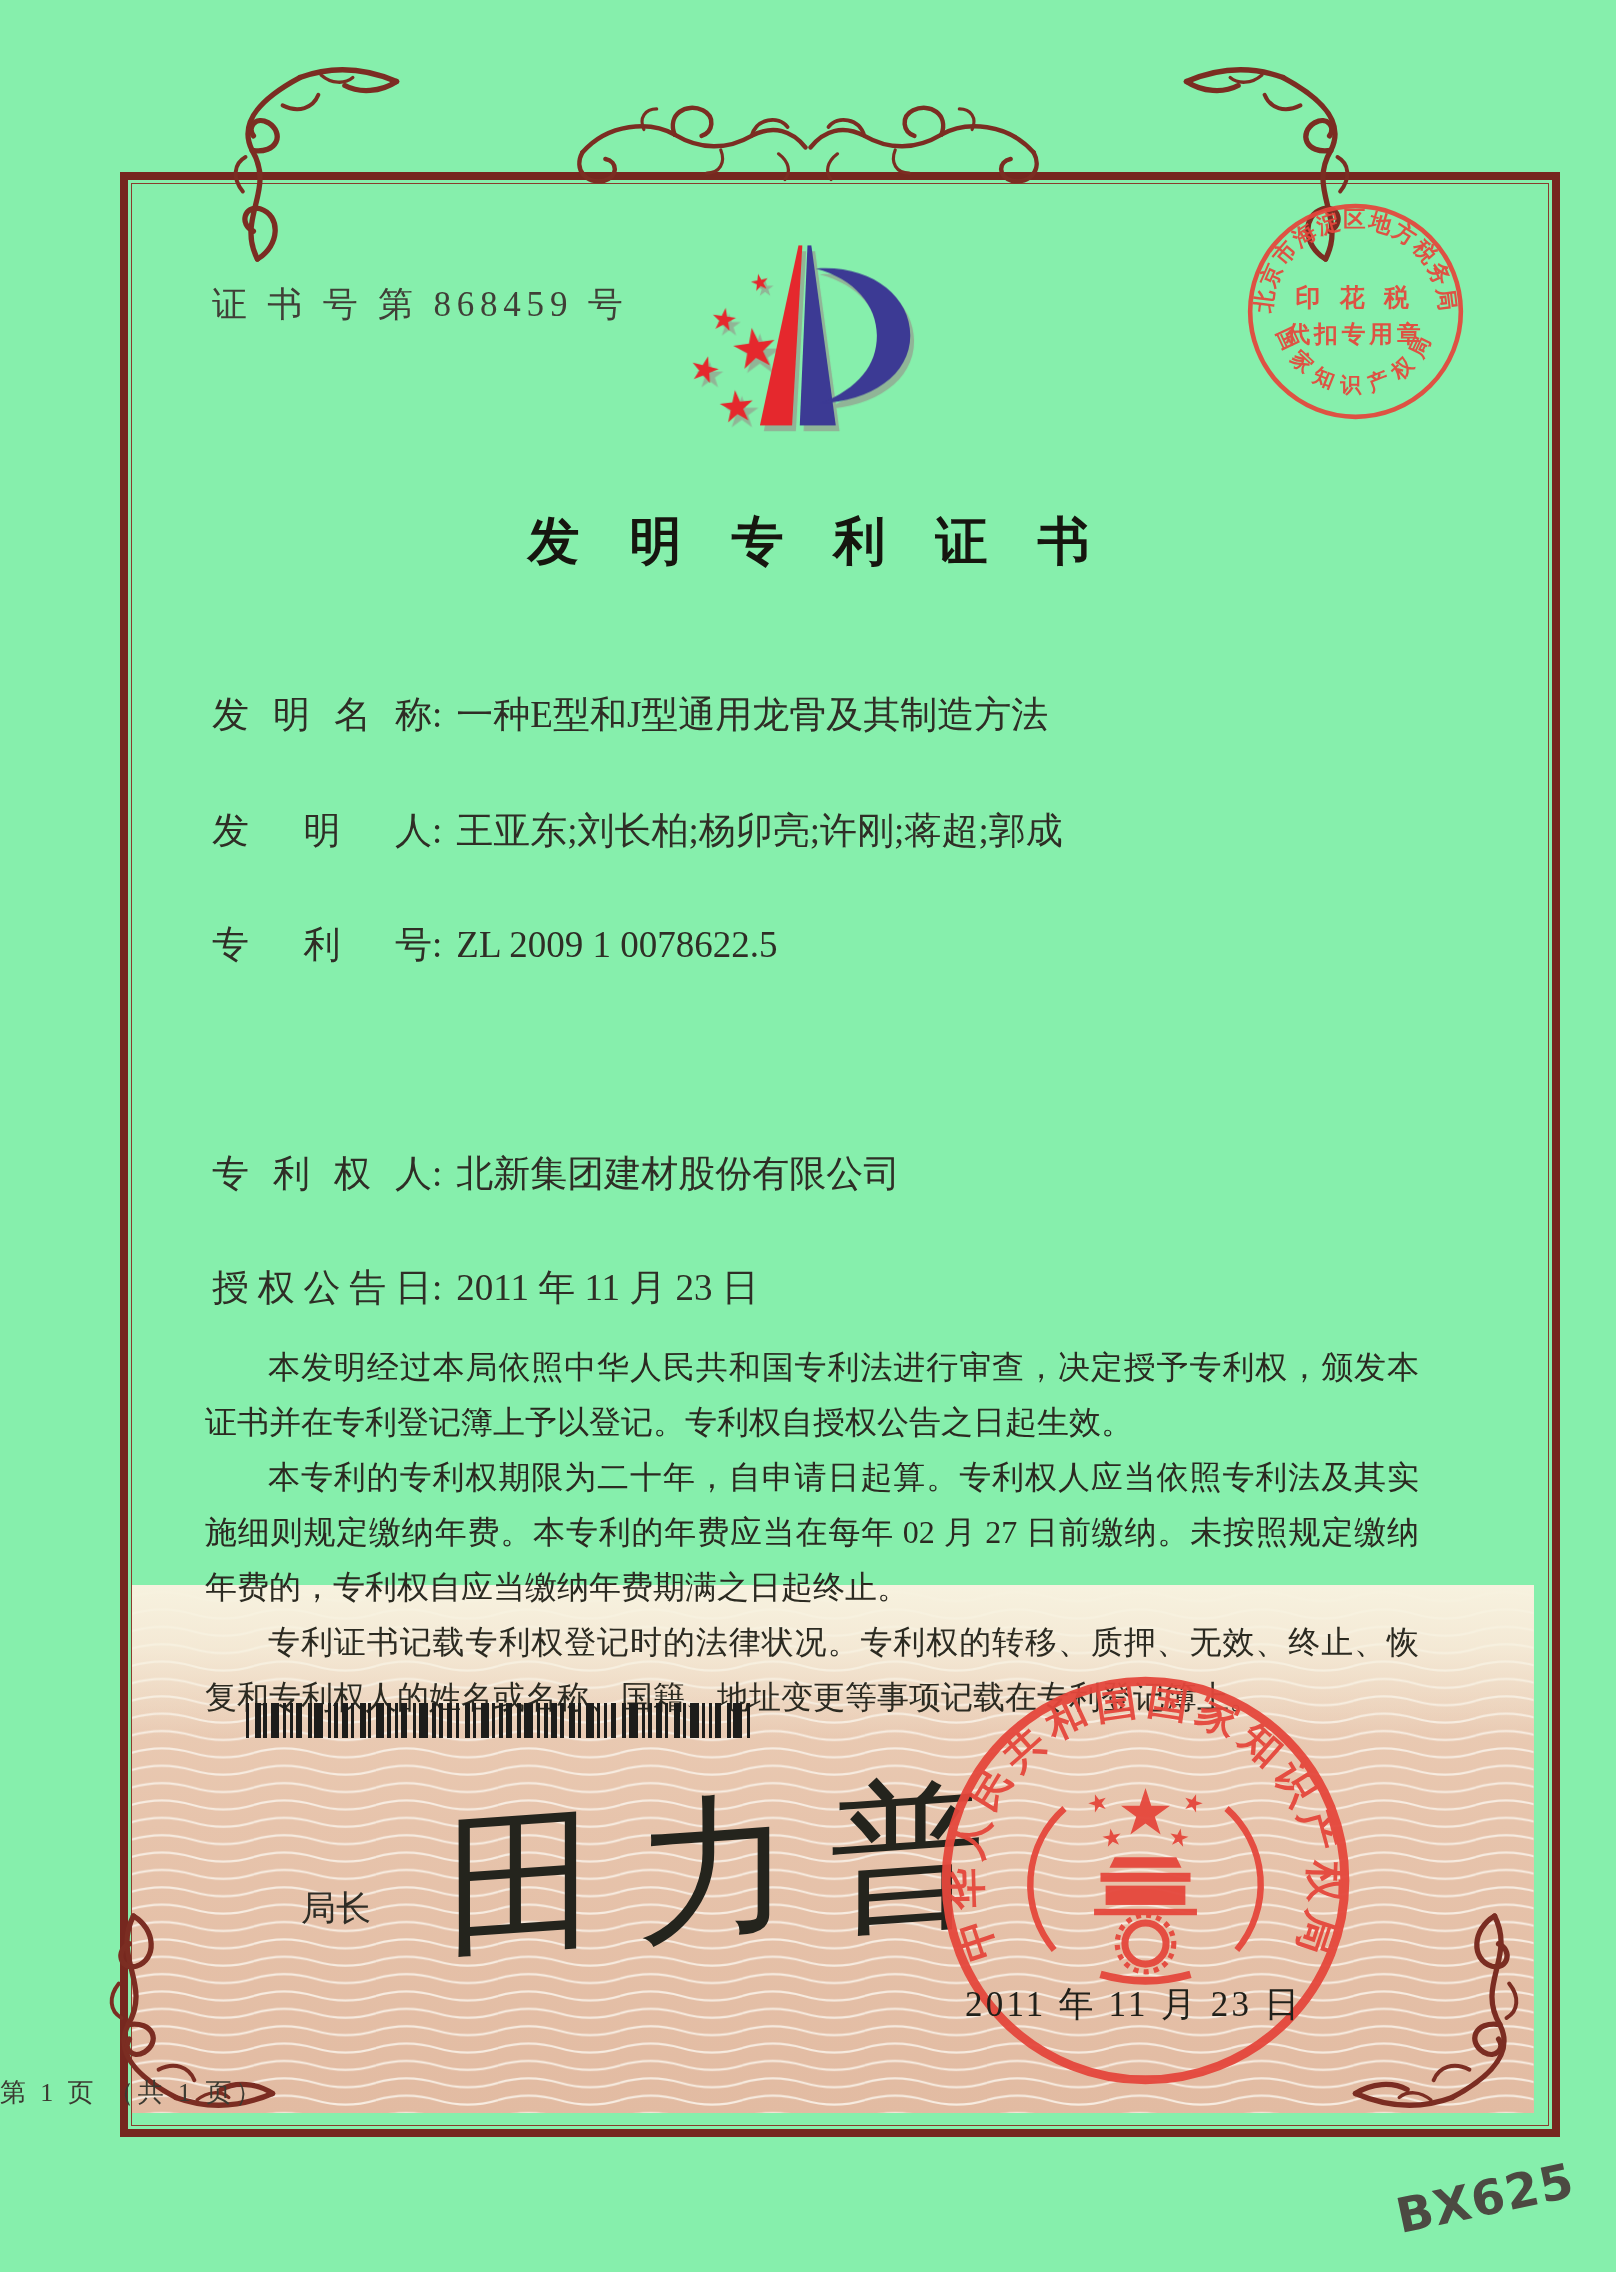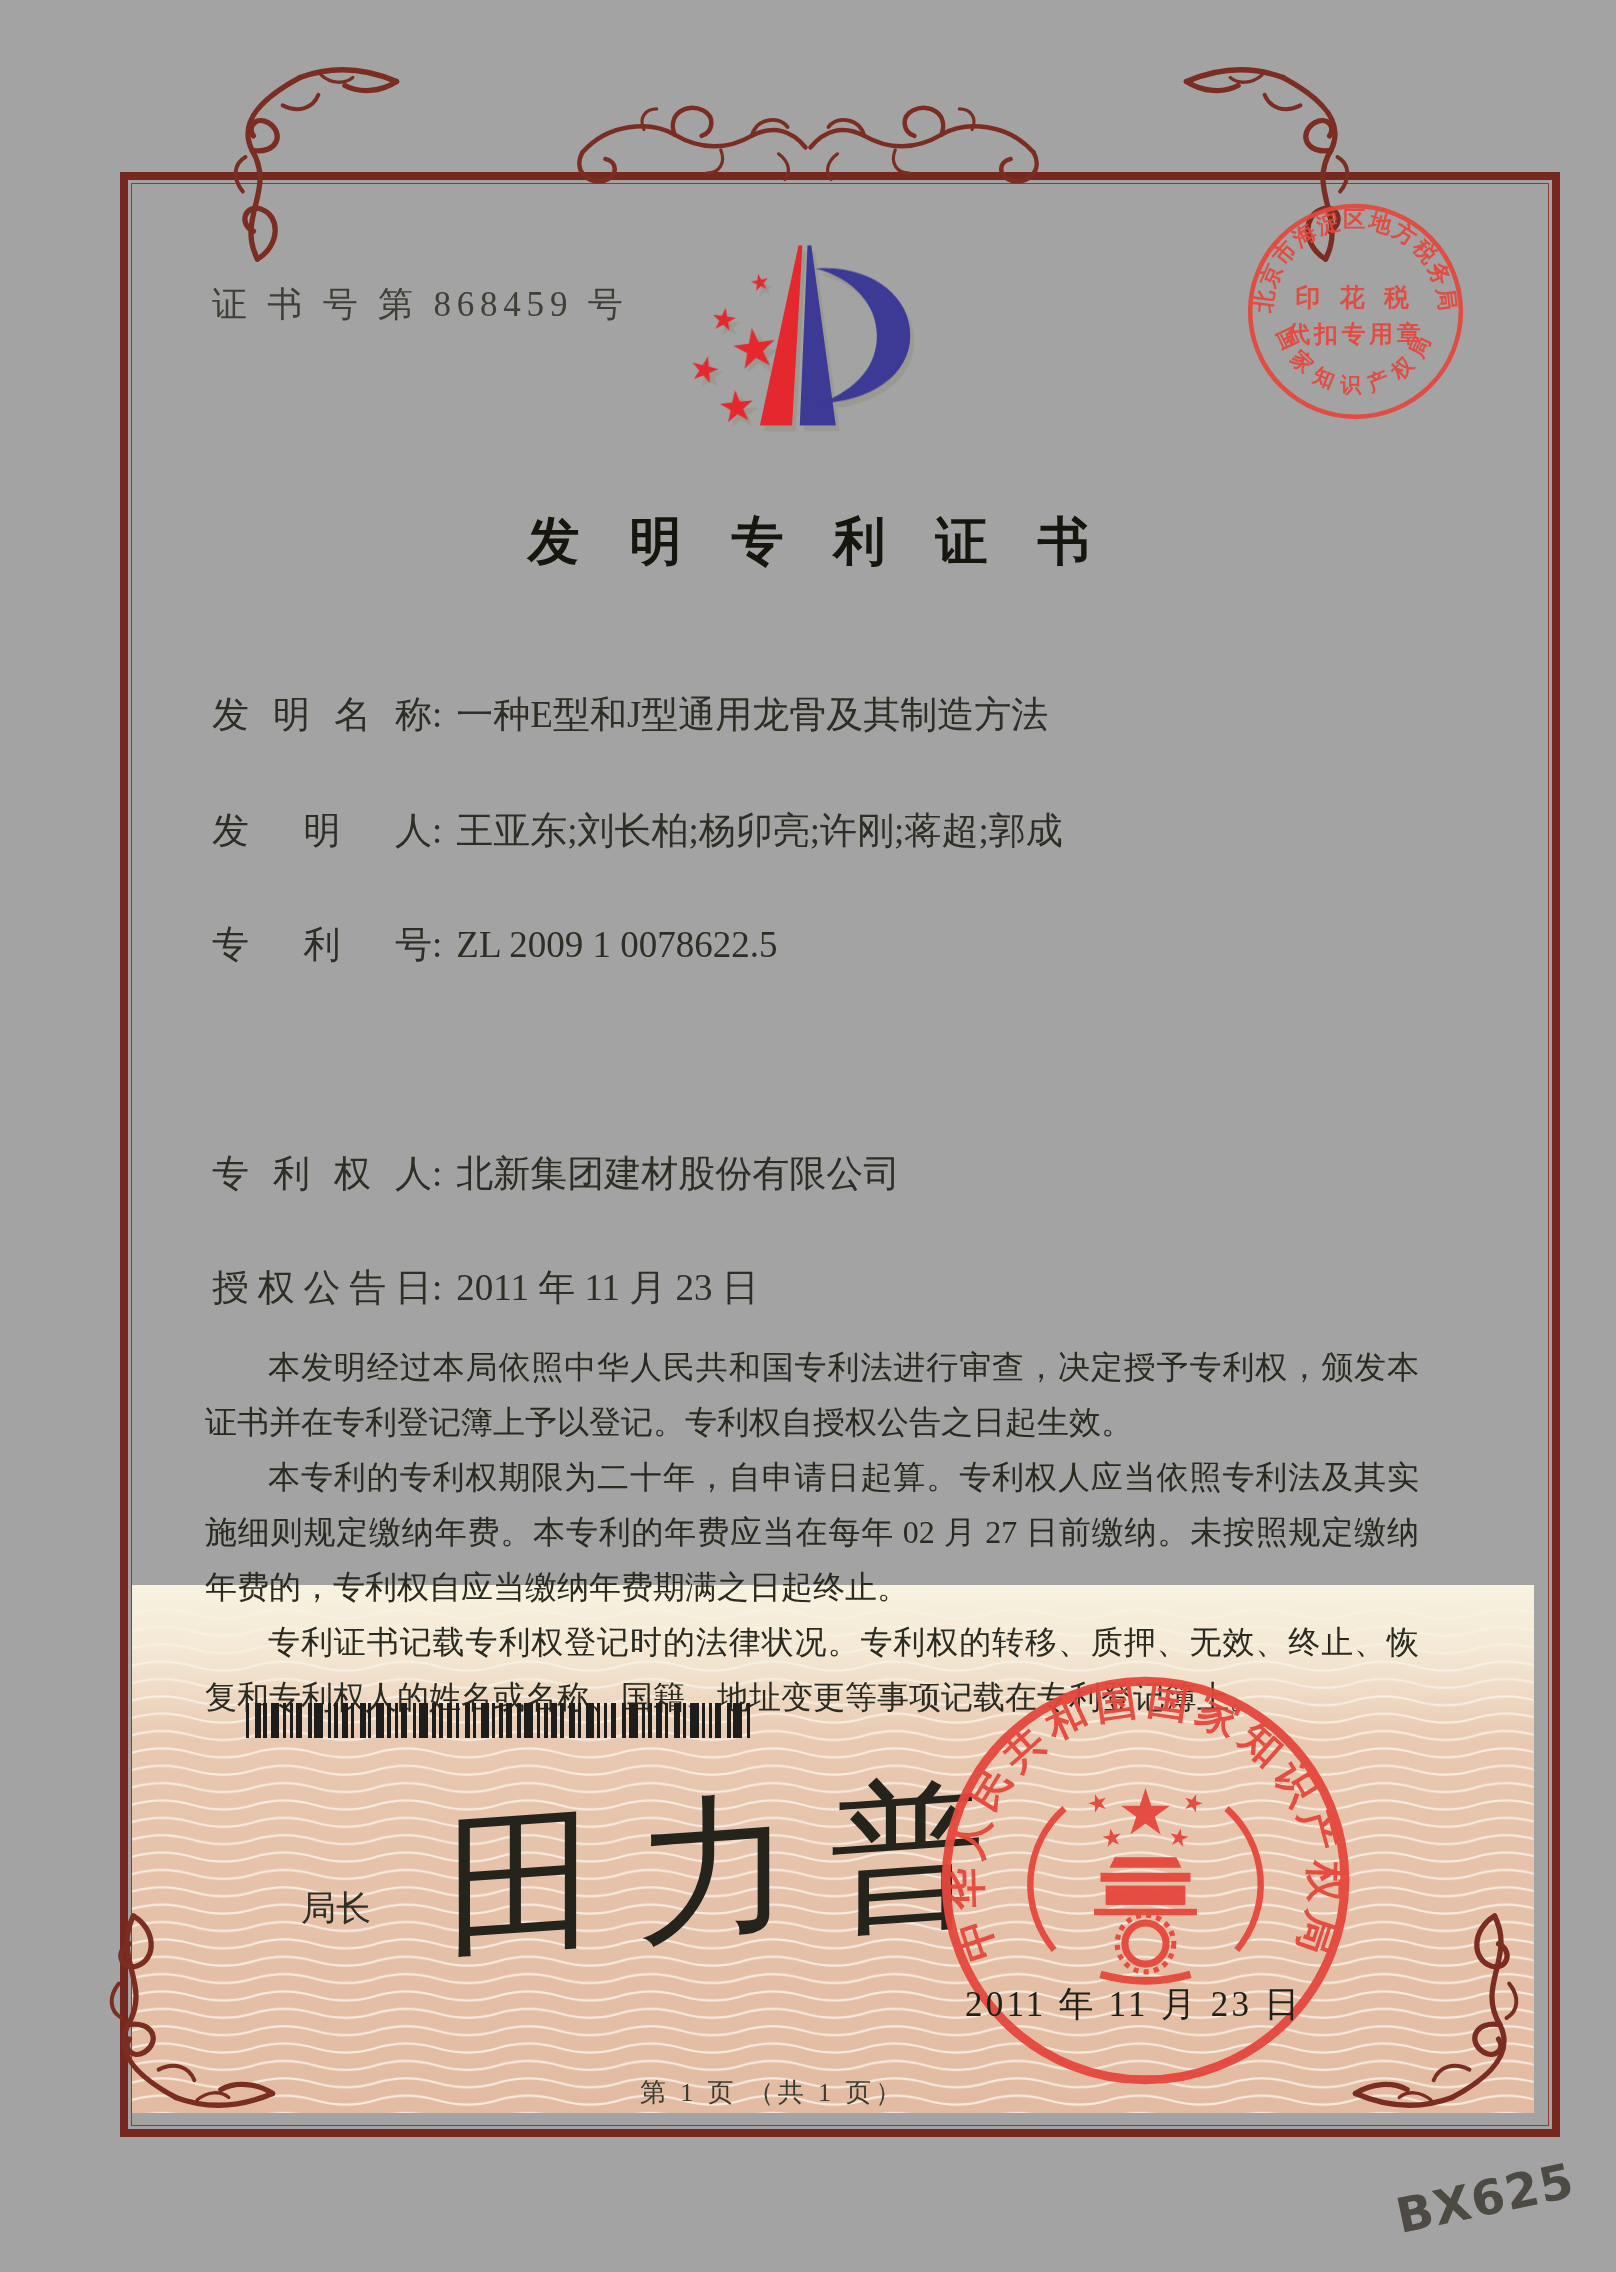--- a/index.html
+++ b/index.html
@@ -1,18 +1,18 @@
 <!DOCTYPE html>
 <html style="font-size:10.3px"><head>
 <meta charset="utf-8">
 <style>
   html,body{margin:0;padding:0;background:#d8d4c4;}
   .page{
     position:relative; width:1617px; height:2273px;
-    background:#a3a3a3; overflow:hidden;
+    background:#86efac; overflow:hidden;
     font-family:"Liberation Serif","DejaVu Serif",serif;
   }
   
   .frame{
     position:absolute; left:120px; top:172px; width:1424px; height:1949px;
     border:8.4px solid #76281f; z-index:3; pointer-events:none;
   }
   .frame-inner{
     position:absolute; inset:3.2px; border:1.9px solid #8a3c2d;
   }
@@ -65,21 +65,21 @@
     position:absolute; left:444px; top:1765px; font-size:156px; color:#24241d;
     letter-spacing:37px; transform:rotate(-4deg) skewX(-4deg); z-index:4;
     font-family:"DejaVu Serif","Liberation Serif",serif; white-space:nowrap;
   }
   .seal{position:absolute; left:932px; top:1667px; z-index:4; opacity:.95;}
   .seal-date{
     position:absolute; left:965px; top:1981px; font-size:35px; letter-spacing:3.2px;
     color:#20201a; z-index:5; white-space:nowrap;
   }
   .footer{
-    position:absolute; left:0; top:2075px; width:1545px; text-align:center;
+    position:absolute; left:0; top:2075px; width:1545px; text-align:left;
     font-size:26px; letter-spacing:3.9px; color:#3b3a31; z-index:4;
   }
   .hand-note{
     position:absolute; left:1395px; top:2170px; font-size:48px; color:#4c4a42;
     font-family:"DejaVu Sans","Liberation Sans",sans-serif; font-weight:600;
     transform:rotate(-12deg); z-index:4; letter-spacing:1.3px;
   }
   
   .orn{position:absolute; z-index:4; pointer-events:none;}
 </style>

